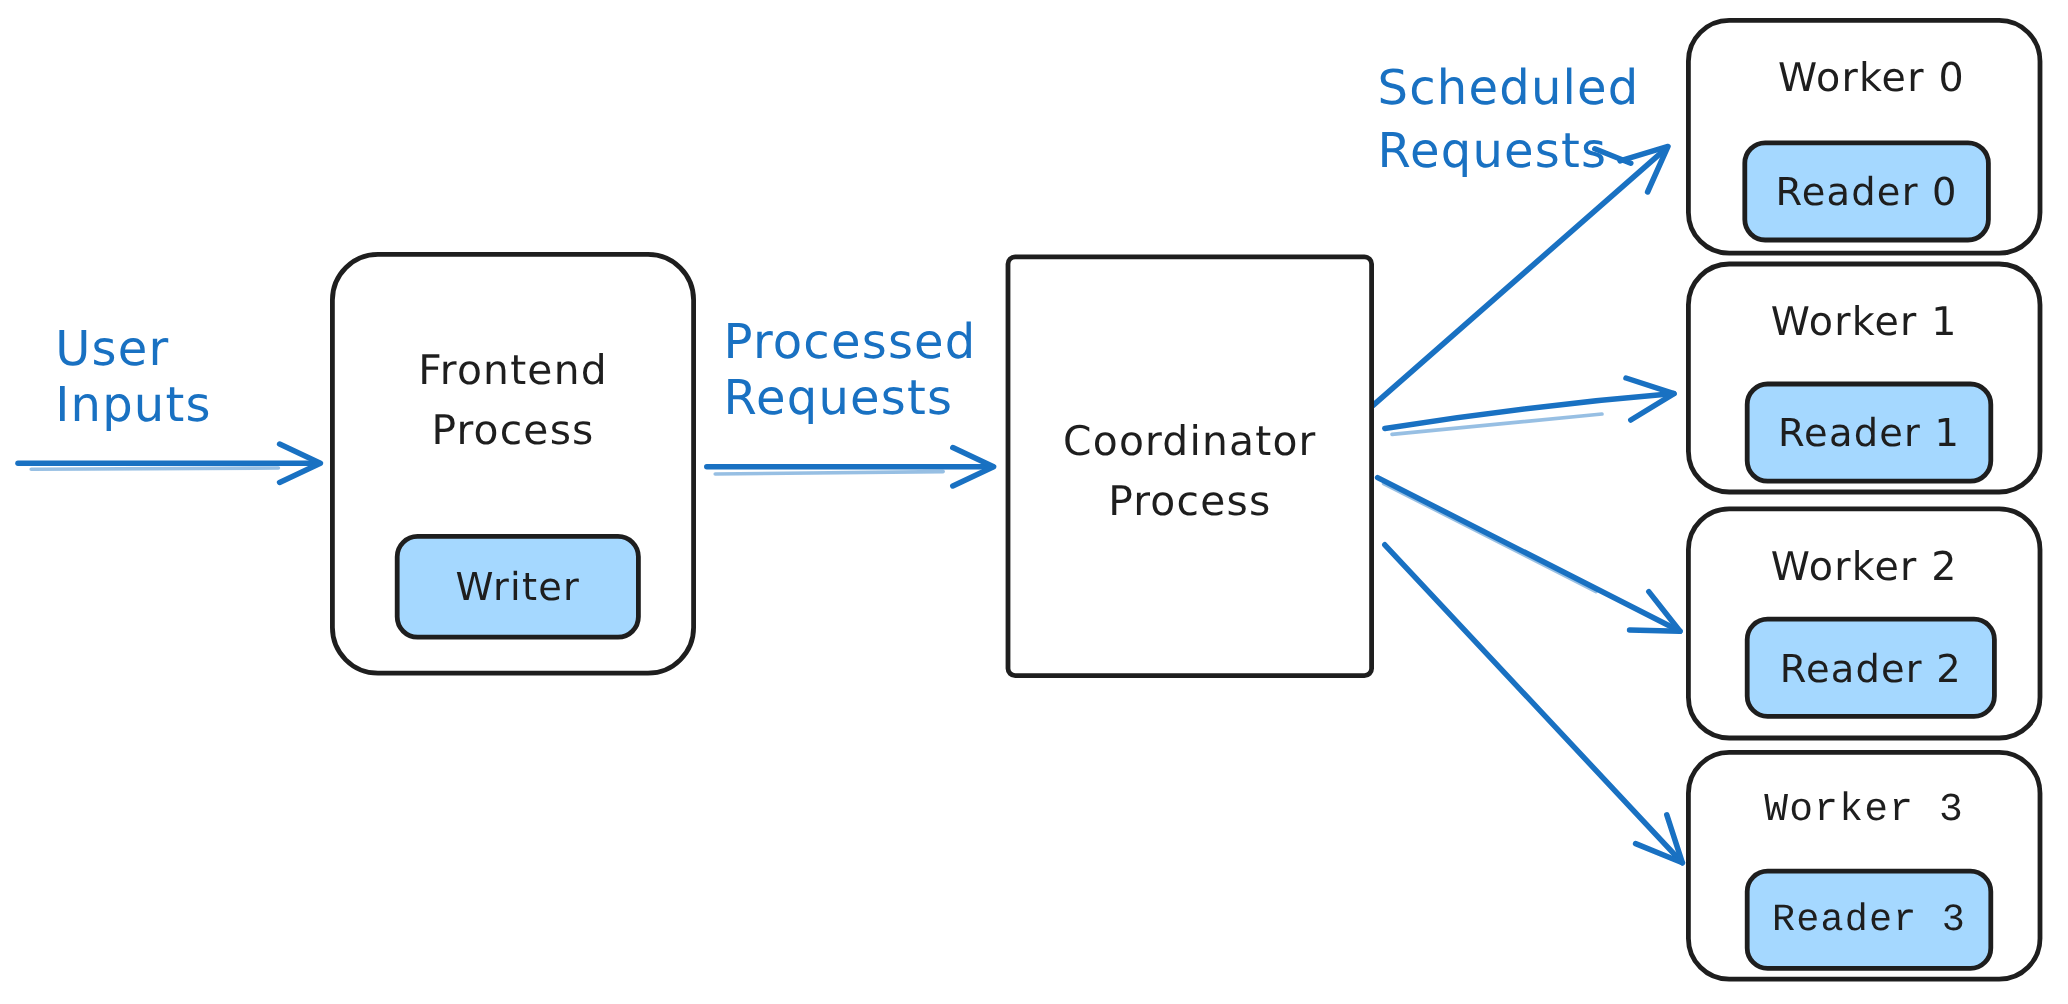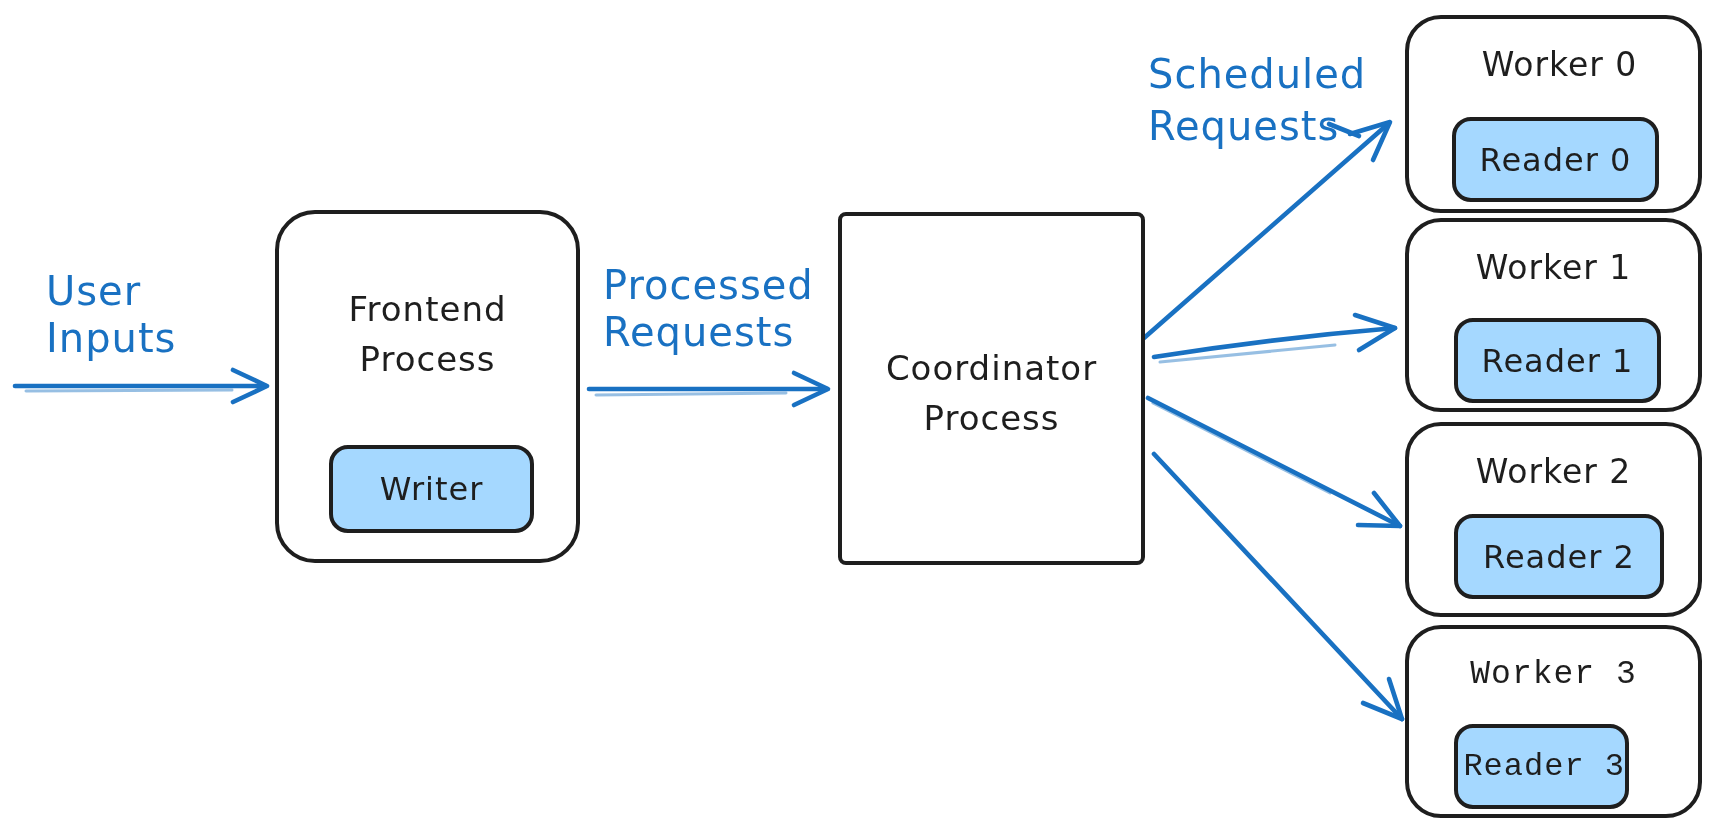--- a/index.html
+++ b/index.html
@@ -170,18 +170,18 @@
 
   <div class="node" style="left:1405px; top:422px; width:297px; height:195px;">
     <div class="worker-title" style="top:26px;">Worker 2</div>
     <div class="chip" style="left:45px; top:88px; width:210px; height:85px;">
       <span>Reader 2</span>
     </div>
   </div>
 
   <div class="node" style="left:1405px; top:625px; width:297px; height:193px;font-family:Liberation Mono, monospace;">
     <div class="worker-title" style="top:26px;">Worker 3</div>
-    <div class="chip" style="left:45px; top:95px; width:175px; height:85px;justify-content:flex-end;">
+    <div class="chip" style="left:45px; top:95px; width:207px; height:85px;">
       <span>Reader 3</span>
     </div>
   </div>
 
 </div>
 
 </body></html>

